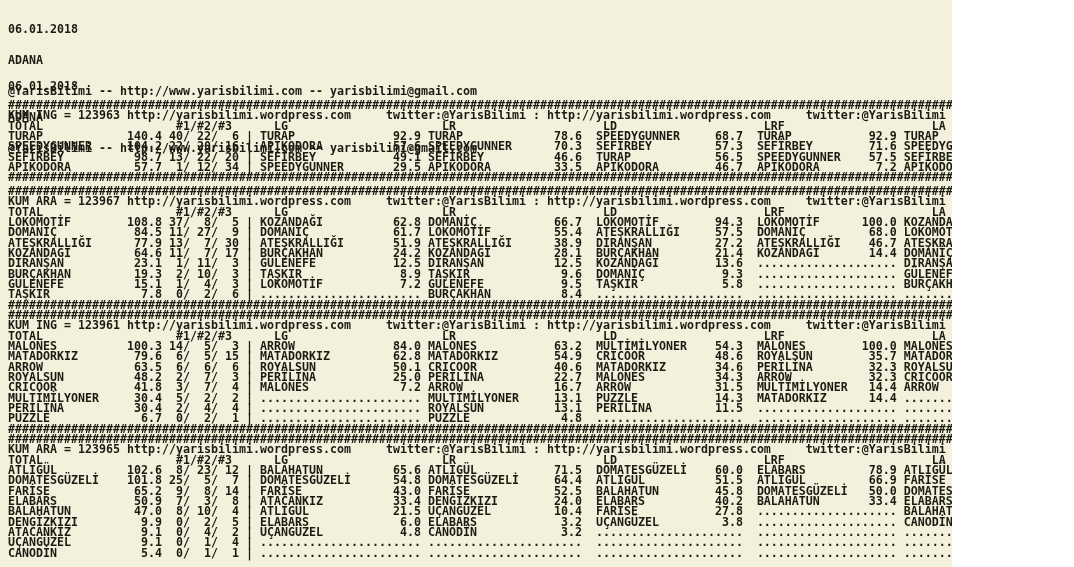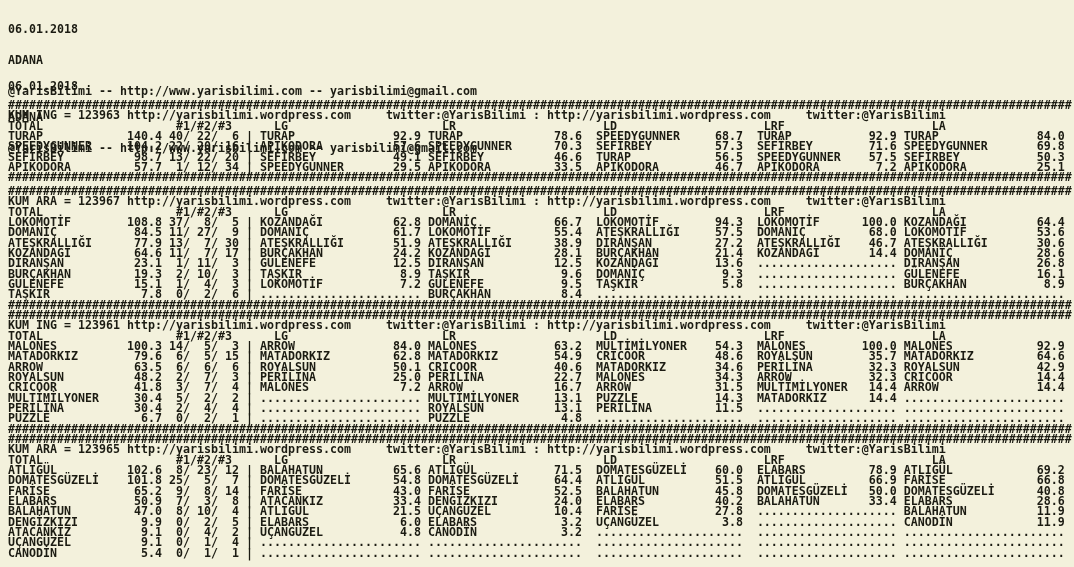--- a/index.html
+++ b/index.html
@@ -1,18 +1,18 @@
 <!DOCTYPE html>
 <html><head>
 <meta charset="utf-8">
 <style>
   html,body{margin:0;padding:0;}
   .page{
     position:relative;
-    width:1074px;height:567px;
+    width:952px;height:567px;
     overflow:hidden;
     font-family:"DejaVu Sans Mono",monospace;
     font-weight:bold;
     font-size:11.63px;
     line-height:10.33px;
   }
   .block{position:absolute;left:8px;white-space:pre;}
   .block pre{margin:0;font:inherit;white-space:pre;}
   .ln{white-space:pre;}
 </style>

